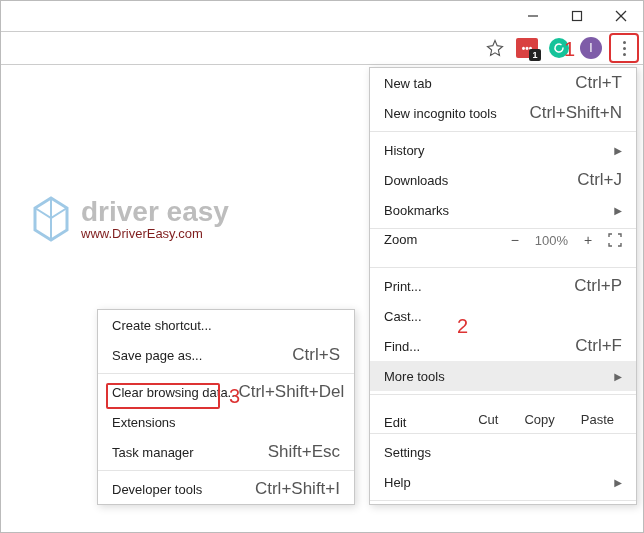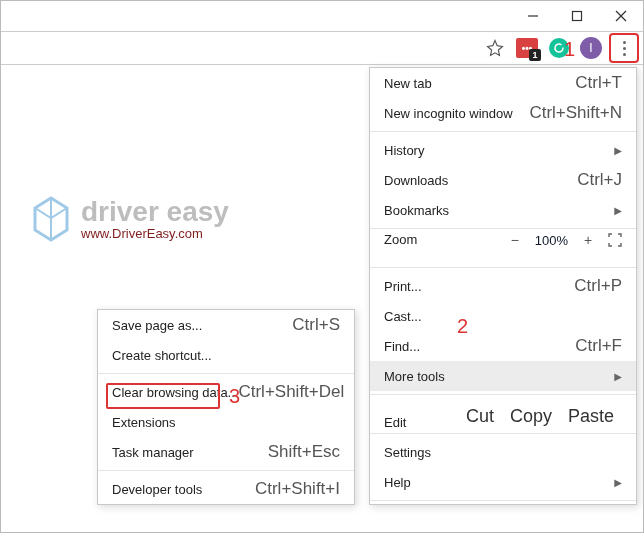--- a/index.html
+++ b/index.html
@@ -27,24 +27,24 @@
 .main-menu{right:6px;top:66px;width:268px}
 .row{display:flex;align-items:center;height:30px;padding:0 14px;box-sizing:border-box;justify-content:space-between}
 .row .lbl{white-space:nowrap}
 .row .sc{color:#555;font-size:17px}
 .row .chev{color:#666;font-size:10px}
 .sep{height:1px;background:#e4e4e4;margin:3px 0}
 .row.highlight{background:#ececec}
 .zoom-row{display:flex;align-items:flex-start;height:32px;padding:0 14px;justify-content:space-between}
 .zoom-ctrl{display:flex;align-items:center;gap:12px;color:#555}
 .zoom-ctrl .zn{font-size:14px;width:16px;text-align:center}
-.zoom-ctrl .pct{font-size:13px;color:#0f172a}
+.zoom-ctrl .pct{font-size:13px;color:#737373}
 .fullscr svg{display:block}
 .edit-row{display:flex;align-items:flex-end;height:32px;padding:0 14px;justify-content:space-between}
-.edit-btns{display:flex;font-size:18px;color:#333}
+.edit-btns{display:flex;gap:10px;font-size:13px;color:#333}
 .edit-btns span{padding:3px 8px}
 .submenu{left:96px;top:308px;width:258px}
 .ext-hl{position:absolute;border:2px solid #d33;border-radius:2px;box-sizing:border-box}
 .ext-hl.box3{left:105px;top:382px;width:114px;height:26px}
 .anno{position:absolute;color:#d33;font-size:20px;font-weight:normal;font-family:Arial,sans-serif}
 </style>
 </head>
 <body>
 
 <div class="stage">
@@ -113,21 +113,21 @@
       <div class="url">www.DriverEasy.com</div>
     </div>
   </div>
 
   <div class="menu main-menu">
     <div class="row">
         <span class="lbl">New tab</span>
         <span class="sc">Ctrl+T</span>
       </div>
     <div class="row">
-        <span class="lbl">New incognito window</span>
+        <span class="lbl">New incognito tools</span>
         <span class="sc">Ctrl+Shift+N</span>
       </div>
     <div class="sep"></div>
     <div class="row">
         <span class="lbl">History</span>
         <span class="chev">▶</span>
       </div>
     <div class="row">
         <span class="lbl">Downloads</span>
         <span class="sc">Ctrl+J</span>
@@ -184,26 +184,26 @@
     <div class="row">
         <span class="lbl">Help</span>
         <span class="chev">▶</span>
       </div>
     <div class="sep"></div>
 
   </div>
 
   <div class="menu submenu">
     <div class="row">
+        <span class="lbl">Create shortcut...</span>
+        <span></span>
+      </div>
+    <div class="row">
         <span class="lbl">Save page as...</span>
         <span class="sc">Ctrl+S</span>
-      </div>
-    <div class="row">
-        <span class="lbl">Create shortcut...</span>
-        <span></span>
       </div>
     <div class="sep"></div>
     <div class="row">
         <span class="lbl">Clear browsing data...</span>
         <span class="sc">Ctrl+Shift+Del</span>
       </div>
     <div class="row">
         <span class="lbl">Extensions</span>
         <span></span>
       </div>

